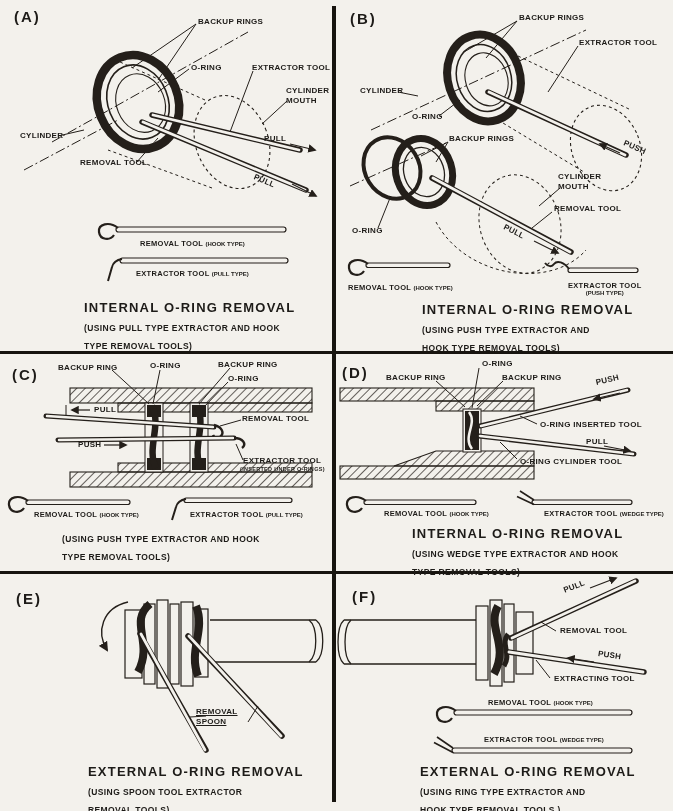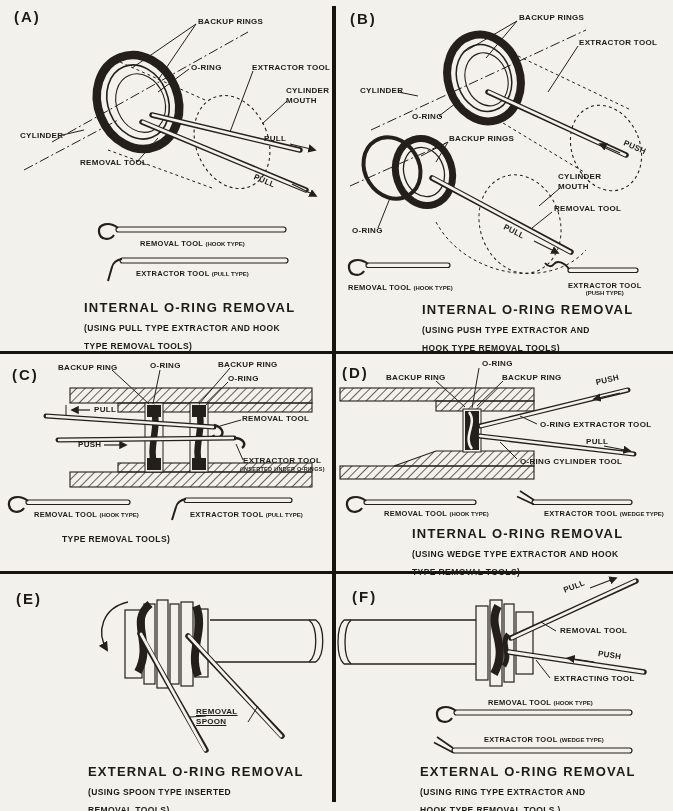--- a/index.html
+++ b/index.html
@@ -248,20 +248,21 @@
     <span class="lbl" style="left:240px; top:112px; font-size:5.5px;">(INSERTED UNDER O-RINGS)</span>
     <div class="tool-label" style="left:34px; top:156px;">
       <span>REMOVAL TOOL</span>
       <span class="tool-type">(HOOK TYPE)</span>
     </div>
     <div class="tool-label" style="left:190px; top:156px;">
       <span>EXTRACTOR TOOL</span>
       <span class="tool-type">(PULL TYPE)</span>
     </div>
     <div class="cap" style="left:62px; top:172px;">
+      <div class="cap-sub">(USING PUSH TYPE EXTRACTOR AND HOOK</div>
       <div class="cap-sub">TYPE REMOVAL TOOLS)</div>
     </div>
   </div>
 
   <div class="panel" style="left:336px; top:354px; width:337px; height:217px;">
     <svg class="art" width="337" height="217" viewBox="0 0 337 217">
       <defs>
         <marker id="mD" viewBox="0 0 10 10" refX="8" refY="5" markerWidth="7" markerHeight="7" orient="auto">
             <path d="M0 0 L10 5 L0 10 z" fill="#241f1a"></path>
           </marker>
@@ -302,21 +303,21 @@
         <path d="M30 147 c-9 -7 -20 -4 -19 4 c1 8 11 9 15 3" stroke-width="2.2"></path>
         <rect x="196" y="146" width="100" height="4.5" rx="2.2" stroke-width="1.2"></rect>
         <path d="M198 146 l-14 -9 M198 150.5 l-17 -8" stroke-width="1.6"></path>
       </g>
     </svg>
     <span class="ptag" style="left:6px; top:10px;">(D)</span>
     <span class="lbl" style="left:146px; top:5px;">O-RING</span>
     <span class="lbl" style="left:50px; top:19px;">BACKUP RING</span>
     <span class="lbl" style="left:166px; top:19px;">BACKUP RING</span>
     <span class="lbl" style="left:260px; top:24px; transform:rotate(-13deg);">PUSH</span>
-    <span class="lbl" style="left:204px; top:66px;">O-RING EXTRACTOR TOOL</span>
+    <span class="lbl" style="left:204px; top:66px;">O-RING INSERTED TOOL</span>
     <span class="lbl" style="left:250px; top:83px;">PULL</span>
     <span class="lbl" style="left:184px; top:103px;">O-RING CYLINDER TOOL</span>
     <div class="tool-label" style="left:48px; top:155px;">
       <span>REMOVAL TOOL</span>
       <span class="tool-type">(HOOK TYPE)</span>
     </div>
     <div class="tool-label" style="left:208px; top:155px;">
       <span>EXTRACTOR TOOL</span>
       <span class="tool-type">(WEDGE TYPE)</span>
     </div>
@@ -363,21 +364,21 @@
       </g>
       <g stroke="#241f1a" stroke-width="1" fill="none">
         <path d="M206 142 L190 143"></path>
         <path d="M248 148 L258 132"></path>
       </g>
     </svg>
     <span class="ptag" style="left:16px; top:16px;">(E)</span>
     <span class="lbl wrap" style="left:196px; top:133px; width:46px;text-decoration:underline;">REMOVAL SPOON</span>
     <div class="cap" style="left:88px; top:190px;">
       <div class="cap-title">EXTERNAL O-RING REMOVAL</div>
-      <div class="cap-sub">(USING SPOON TYPE INSERTED</div>
+      <div class="cap-sub">(USING SPOON TOOL EXTRACTOR</div>
       <div class="cap-sub">REMOVAL TOOLS)</div>
     </div>
   </div>
 
   <div class="panel" style="left:336px; top:574px; width:337px; height:237px;">
     <svg class="art" width="337" height="237" viewBox="0 0 337 237">
       <defs>
         <marker id="mF" viewBox="0 0 10 10" refX="8" refY="5" markerWidth="7" markerHeight="7" orient="auto">
             <path d="M0 0 L10 5 L0 10 z" fill="#241f1a"></path>
           </marker>

